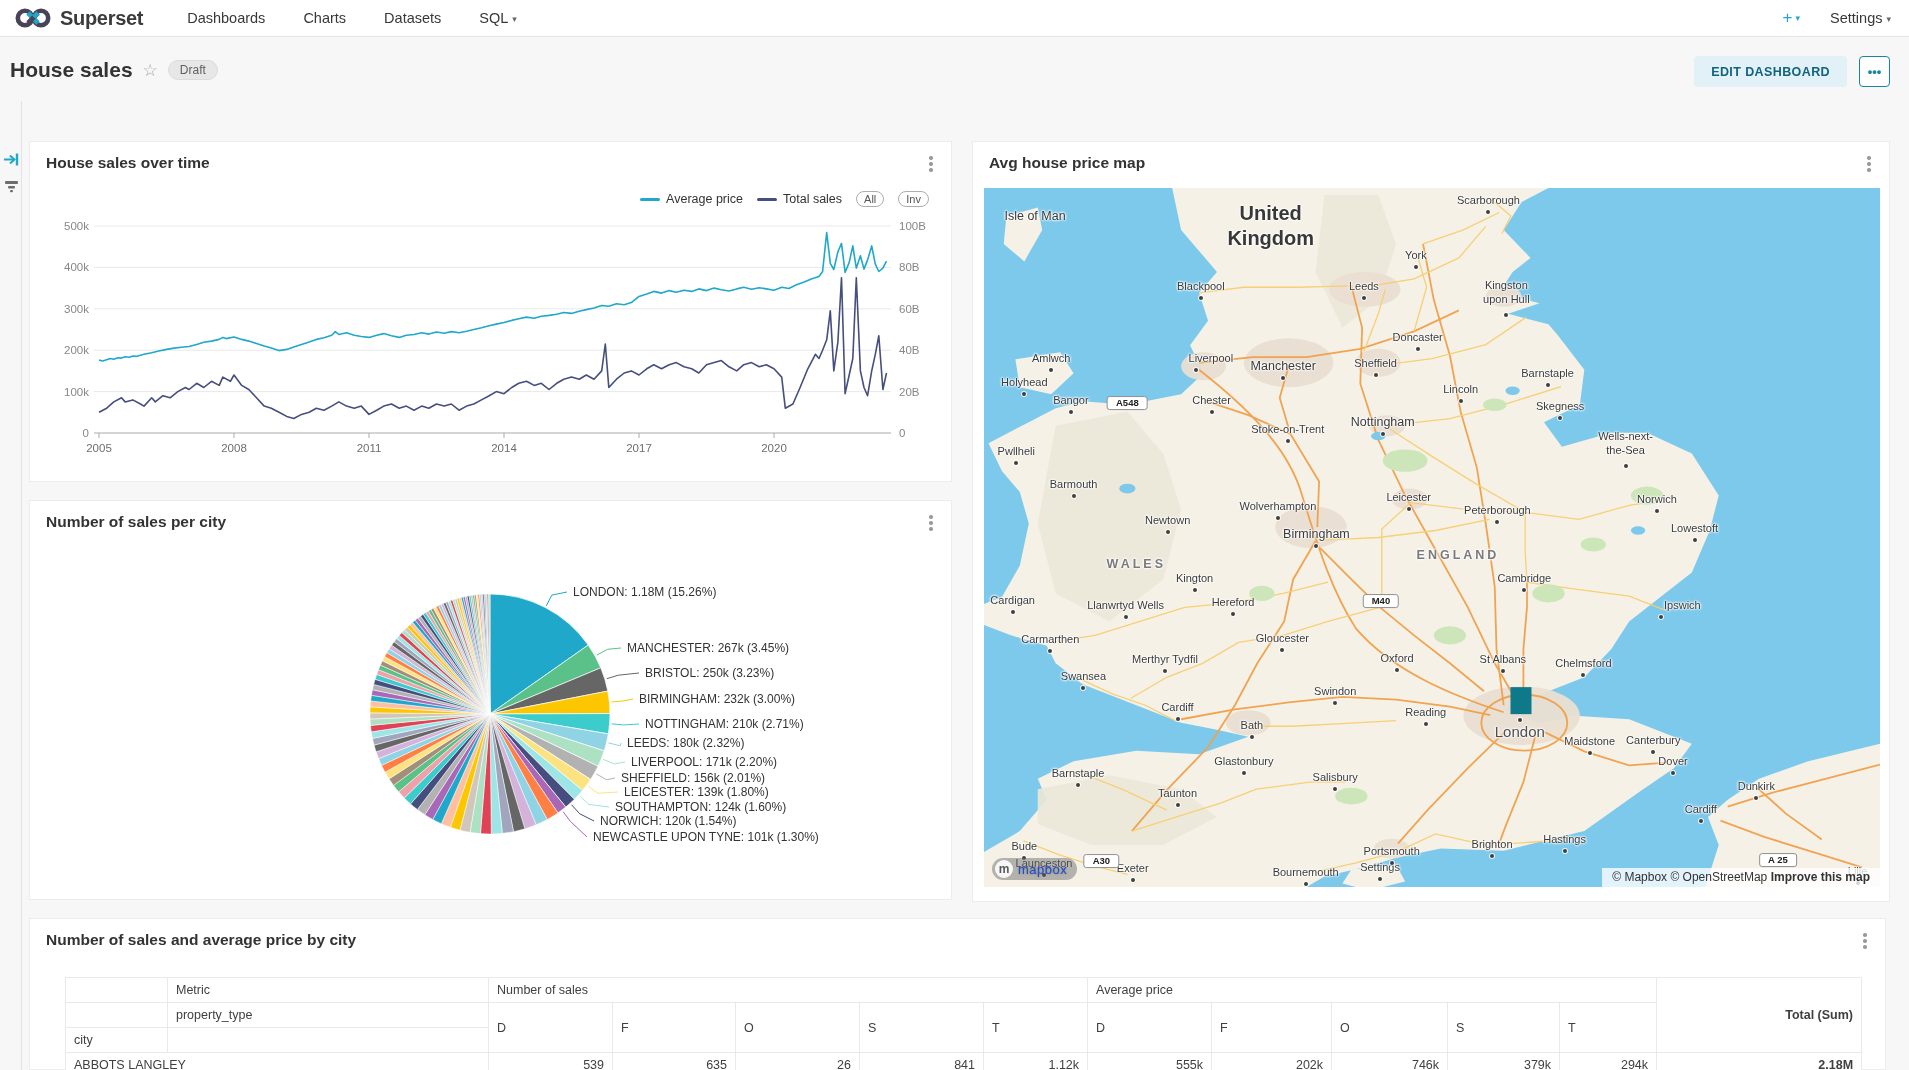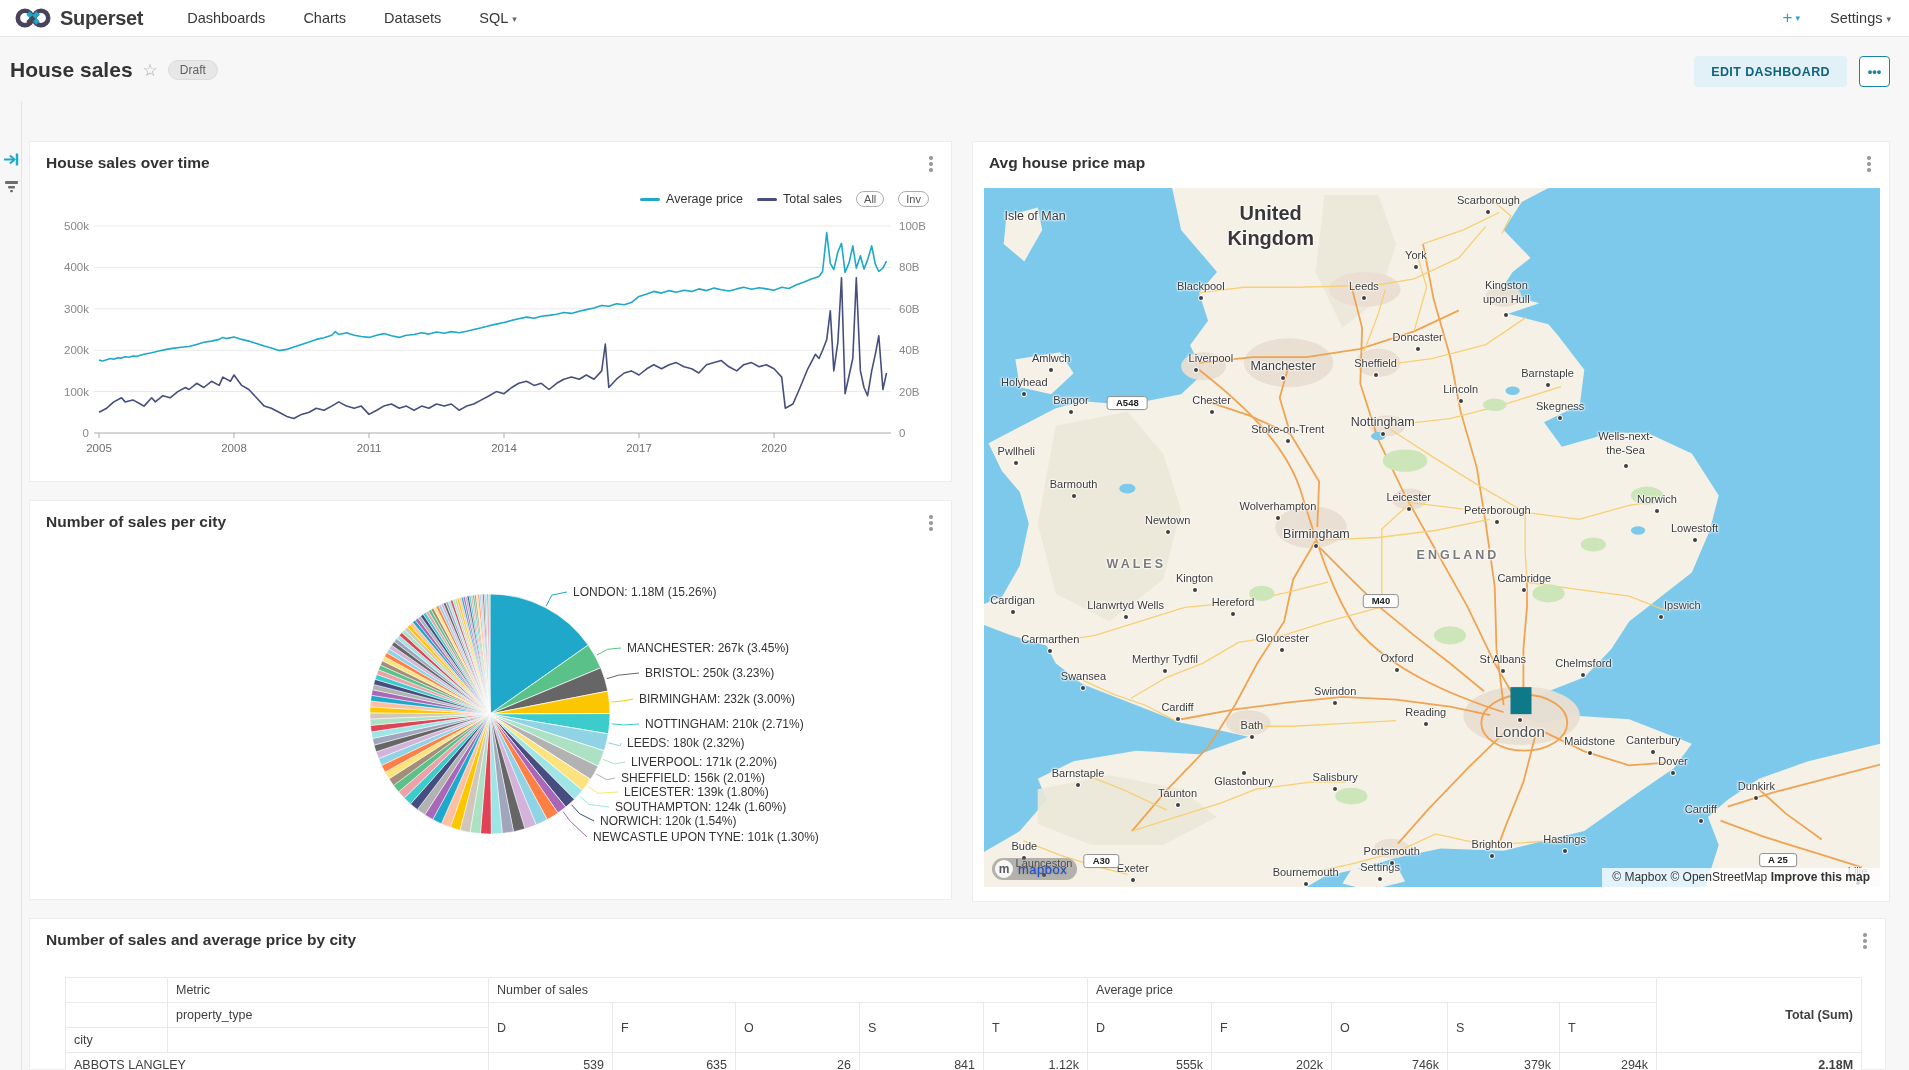--- a/index.html
+++ b/index.html
@@ -545,21 +545,21 @@
         <div class="ml" style="left: 49.3%; top: 75.1%;">Reading</div>
         <div class="ml-dot" style="left: 49.3%; top: 76.7%;"></div>
         <div class="ml ml-city-lg" style="left: 59.8%; top: 77.8%;">London</div>
         <div class="ml-dot" style="left: 59.8%; top: 76.1%;"></div>
         <div class="ml" style="left: 29.9%; top: 77%;">Bath</div>
         <div class="ml-dot" style="left: 29.9%; top: 78.6%;"></div>
         <div class="ml" style="left: 67.6%; top: 79.3%;">Maidstone</div>
         <div class="ml-dot" style="left: 67.6%; top: 80.9%;"></div>
         <div class="ml" style="left: 74.7%; top: 79.1%;">Canterbury</div>
         <div class="ml-dot" style="left: 74.7%; top: 80.7%;"></div>
-        <div class="ml" style="left: 29%; top: 82.1%; margin-top: 20px;">Glastonbury</div>
+        <div class="ml" style="left: 29%; top: 82.1%;">Glastonbury</div>
         <div class="ml-dot" style="left: 29%; top: 83.7%;"></div>
         <div class="ml" style="left: 39.2%; top: 84.4%;">Salisbury</div>
         <div class="ml-dot" style="left: 39.2%; top: 86%;"></div>
         <div class="ml" style="left: 76.9%; top: 82.1%;">Dover</div>
         <div class="ml-dot" style="left: 76.9%; top: 83.7%;"></div>
         <div class="ml" style="left: 86.2%; top: 85.7%;">Dunkirk</div>
         <div class="ml-dot" style="left: 86.2%; top: 87.3%;"></div>
         <div class="ml" style="left: 80%; top: 89%;">Cardiff</div>
         <div class="ml-dot" style="left: 80%; top: 90.6%;"></div>
         <div class="ml" style="left: 10.5%; top: 83.8%;">Barnstaple</div>

